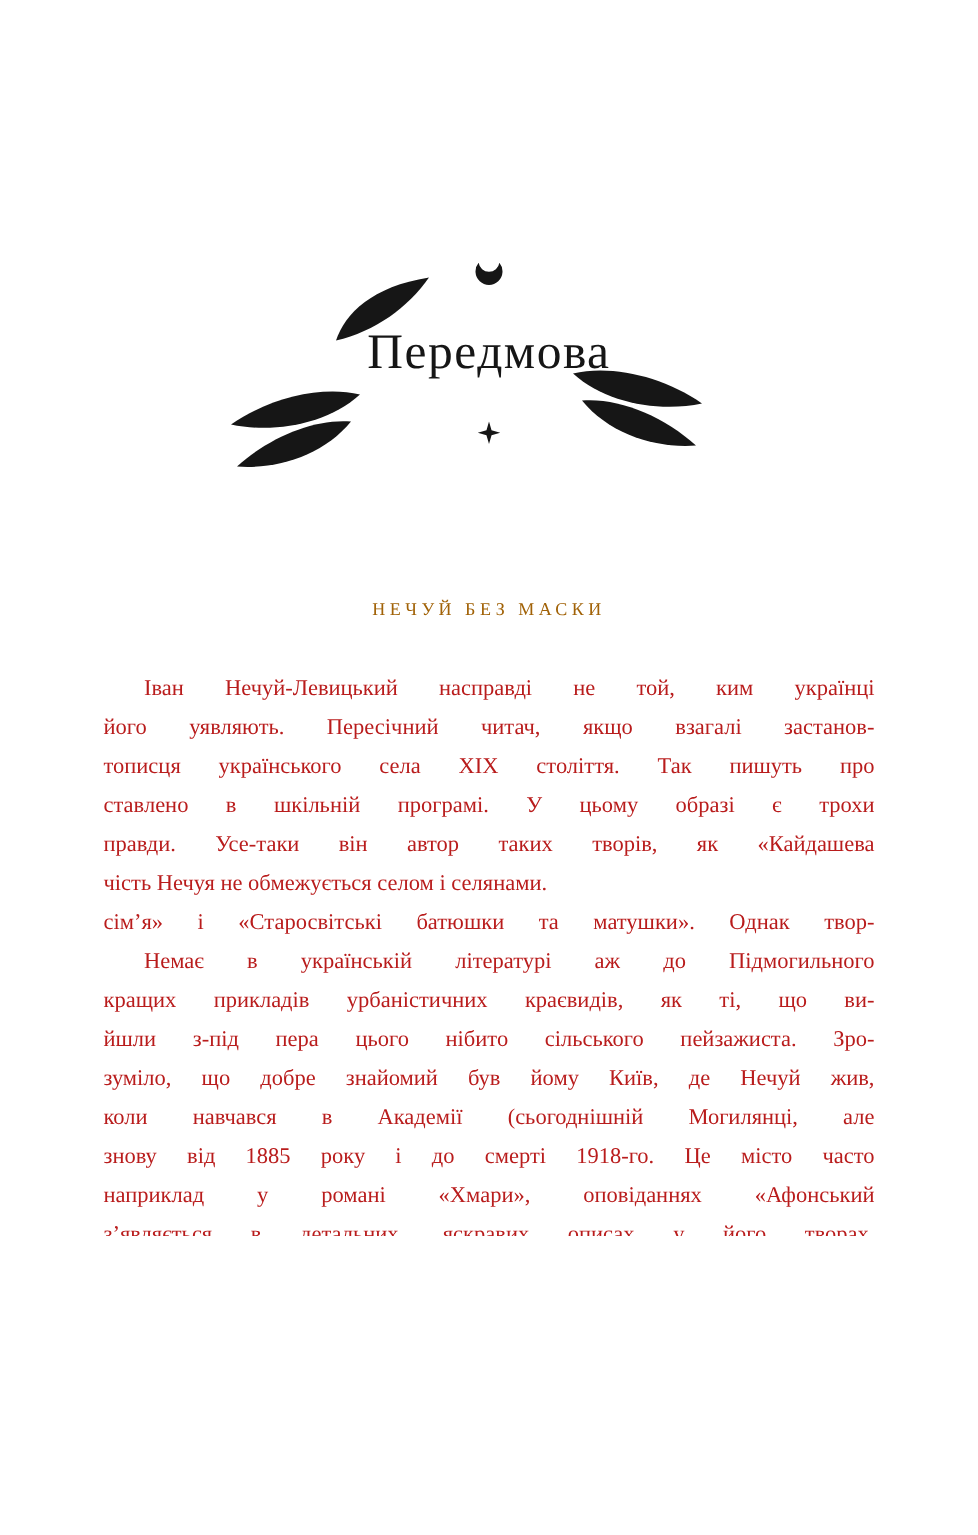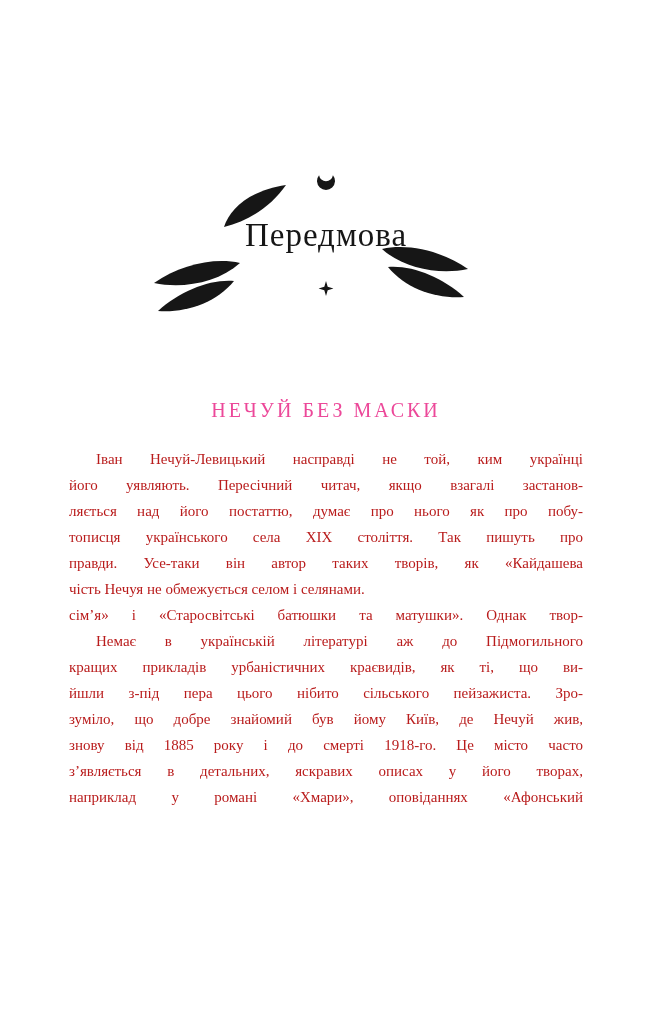--- a/index.html
+++ b/index.html
@@ -43,24 +43,24 @@
   .ornament svg path { fill: #161616; }
 
   
   .heading {
     position: absolute;
     top: 399px;
     left: 0;
     width: 100%;
     margin: 0;
     text-align: center;
-    font-size: 20px;
+    font-size: 12px;
     font-weight: 400;
     letter-spacing: 3px;
-    color: #ec4899;
+    color: #a16207;
   }
 
   
   .body-text {
     position: absolute;
     top: 446px;
     left: 69px;
     width: 514px;
     font-size: 15px;
     line-height: 26px;
@@ -112,34 +112,35 @@
       <path d="M8 0 L9.8 6.2 L16 8 L9.8 9.8 L8 16 L6.2 9.8 L0 8 L6.2 6.2 Z"></path>
     </svg>
   </div>
 
   <h2 class="heading">НЕЧУЙ БЕЗ МАСКИ</h2>
 
   <div class="body-text">
     <div class="paragraph">
         <div class="line indent">Іван Нечуй-Левицький насправді не той, ким українці</div>
         <div class="line">його уявляють. Пересічний читач, якщо взагалі застанов-</div>
-        <div class="line">ляється над його постаттю, думає про нього як про побу-</div>
         <div class="line">тописця українського села XIX століття. Так пишуть про</div>
+        <div class="line">ставлено в шкільній програмі. У цьому образі є трохи</div>
         <div class="line">правди. Усе-таки він автор таких творів, як «Кайдашева</div>
         <div class="line last">чість Нечуя не обмежується селом і селянами.</div>
         <div class="line">сім’я» і «Старосвітські батюшки та матушки». Однак твор-</div>
       </div>
     <div class="paragraph">
         <div class="line indent">Немає в українській літературі аж до Підмогильного</div>
         <div class="line">кращих прикладів урбаністичних краєвидів, як ті, що ви-</div>
         <div class="line">йшли з-під пера цього нібито сільського пейзажиста. Зро-</div>
         <div class="line">зуміло, що добре знайомий був йому Київ, де Нечуй жив,</div>
+        <div class="line">коли навчався в Академії (сьогоднішній Могилянці, але</div>
         <div class="line">знову від 1885 року і до смерті 1918-го. Це місто часто</div>
+        <div class="line">наприклад у романі «Хмари», оповіданнях «Афонський</div>
         <div class="line">з’являється в детальних, яскравих описах у його творах,</div>
-        <div class="line">наприклад у романі «Хмари», оповіданнях «Афонський</div>
       </div>
   </div>
 
   <div class="footer">
     <svg class="urn" viewBox="0 0 22 16">
       <path d="M4 1 L18 1 L16.2 7 Q15 10.5 11 10.5 Q7 10.5 5.8 7 Z"></path>
       <path d="M3.2 1 Q0.5 4.5 4.4 6 L5 4.8 Q2.8 3.8 4.6 1 Z"></path>
       <path d="M18.8 1 Q21.5 4.5 17.6 6 L17 4.8 Q19.2 3.8 17.4 1 Z"></path>
       <rect x="9.5" y="10.5" width="3" height="1.6"></rect>
       <rect x="7" y="12.6" width="8" height="1.6"></rect>

